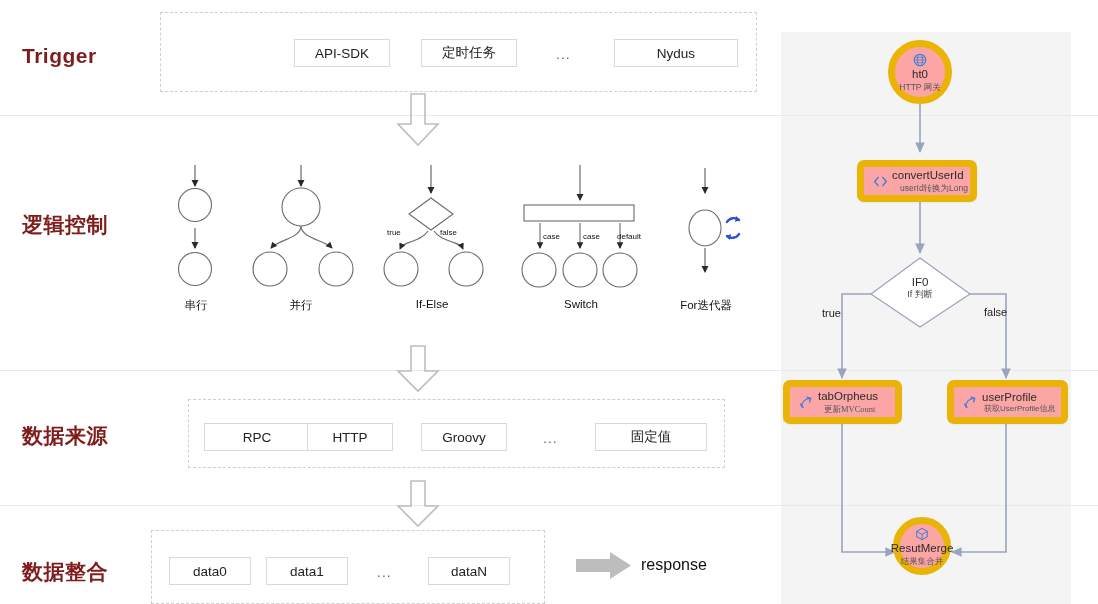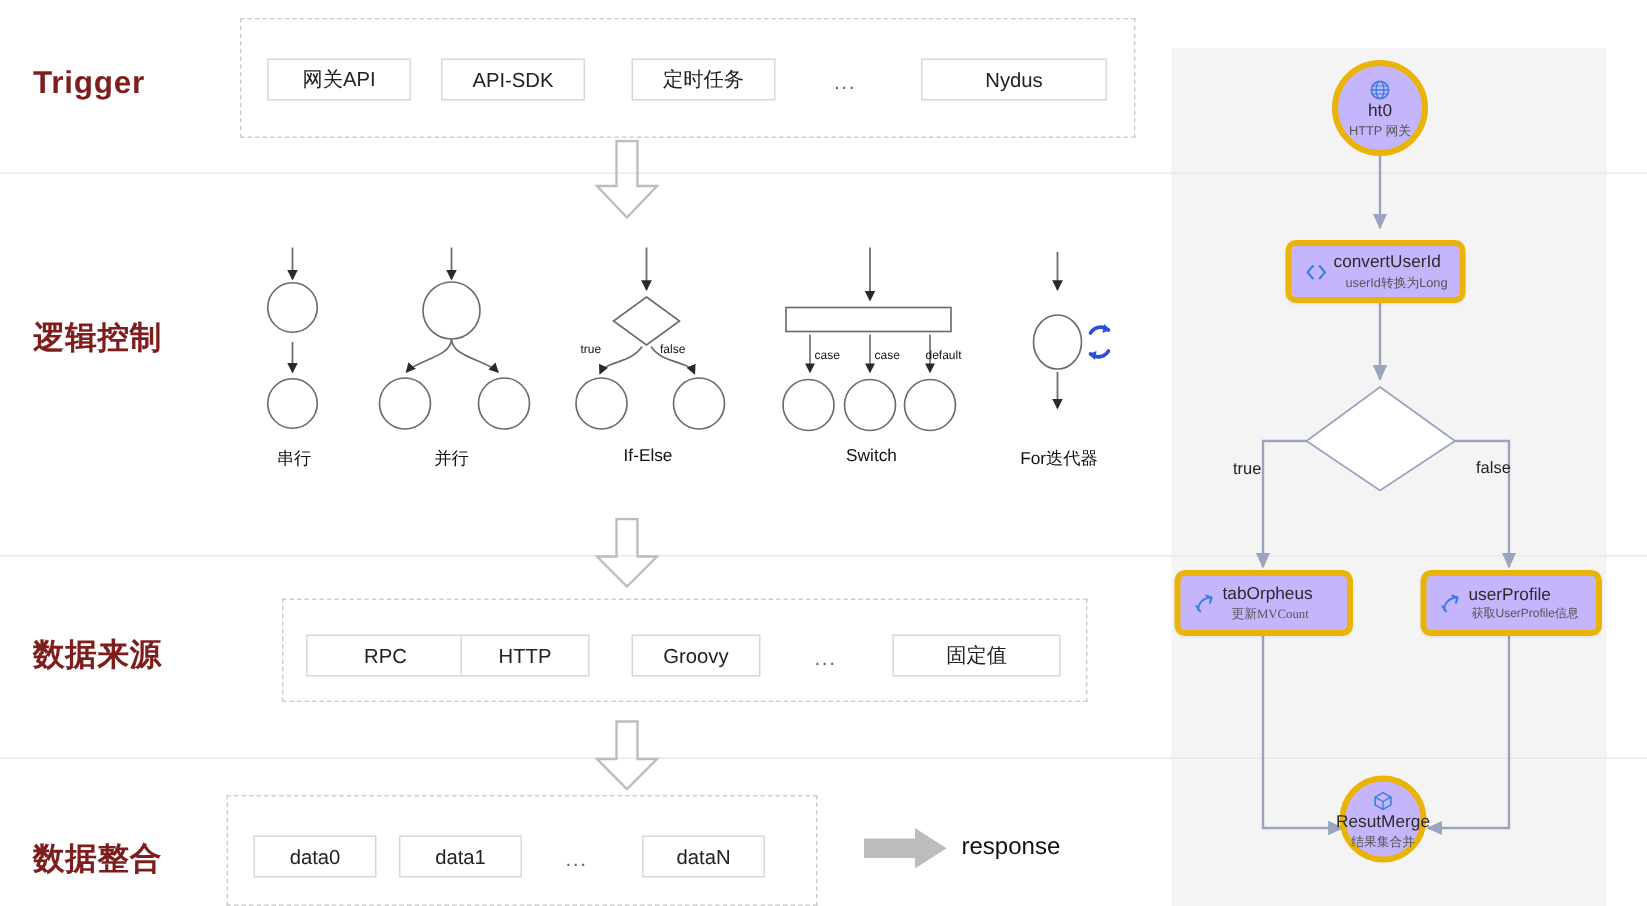--- a/index.html
+++ b/index.html
@@ -82,22 +82,22 @@
     color: #111;
     text-align: center;
     white-space: nowrap;
   }
   .lc-svg { position: absolute; left: 0; top: 0; }
 
   
   .fnode {
     position: absolute;
     box-sizing: border-box;
-    background: #c4b5fd;
-    border: 4px solid #eab308;
+    background: #fca5a5;
+    border: 7px solid #eab308;
   }
   .fnode.circle {
     border-radius: 50%;
     display: flex;
     flex-direction: column;
     align-items: center;
     justify-content: center;
   }
   .fnode.rect {
     border-radius: 7px;
@@ -161,21 +161,20 @@
   <div class="hsep" style="top:370px;"></div>
   <div class="hsep" style="top:505px;"></div>
 
   <div class="row-label en" style="left:22px; top:44px;">Trigger</div>
   <div class="row-label cn" style="left:22px; top:211px;">逻辑控制</div>
   <div class="row-label cn" style="left:22px; top:422px;">数据来源</div>
   <div class="row-label cn" style="left:22px; top:558px;">数据整合</div>
 
   <div class="dashbox" style="left:160px; top:12px; width:597px; height:80px;"></div>
 
-  <div class="chip" style="left:178px; top:39px; width:96px;">网关API</div>
   <div class="chip" style="left:294px; top:39px; width:96px;">API-SDK</div>
   <div class="chip" style="left:421px; top:39px; width:96px;">定时任务</div>
   <div class="ellipsis" style="left:556px; top:46px;">...</div>
   <div class="chip" style="left:614px; top:39px; width:124px;">Nydus</div>
 
   <svg class="bigarrow" style="left:396px; top:93px;" width="44" height="54" viewBox="0 0 44 54">
     <polygon points="15,1 29,1 29,31 42,31 22,52 2,31 15,31" fill="none" stroke="#bdbdbd" stroke-width="1.6"></polygon>
   </svg>
 
   <svg class="lc-svg" width="1098" height="604">
@@ -304,20 +303,24 @@
         <path d="M5.6,3.6 L1.8,8 L5.6,12.4" fill="none" stroke="#3b7de0" stroke-width="1.5" stroke-linecap="round" stroke-linejoin="round"></path>
         <path d="M10.4,3.6 L14.2,8 L10.4,12.4" fill="none" stroke="#3b7de0" stroke-width="1.5" stroke-linecap="round" stroke-linejoin="round"></path>
       </svg>
     </span>
     <span class="txtwrap" style="margin-left:4px;">
       <span class="ttl">convertUserId</span>
       <span class="sub" style="margin-left:8px;">userId转换为Long</span>
     </span>
   </div>
 
+  <div class="diamond-label" style="left:878px; top:268px; width:84px; height:40px;">
+    <span class="ttl">IF0</span>
+    <span class="sub">If 判断</span>
+  </div>
 
   <div class="edge-label" style="left:822px; top:307px;">true</div>
   <div class="edge-label" style="left:984px; top:306px;">false</div>
 
   <div class="fnode rect" style="left:783px; top:380px; width:119px; height:44px;">
     <span class="ico">
       <svg width="15" height="15" viewBox="0 0 16 16">
         <path d="M3,12.5 C3,7 7,4 11.6,3.6" fill="none" stroke="#3b7de0" stroke-width="1.4" stroke-linecap="round"></path>
         <path d="M8.6,2.2 L12.6,3.5 L11.3,7.4" fill="none" stroke="#3b7de0" stroke-width="1.4" stroke-linecap="round" stroke-linejoin="round"></path>
         <path d="M1.6,9.6 L4.4,13.4" fill="none" stroke="#3b7de0" stroke-width="1.4" stroke-linecap="round"></path>

